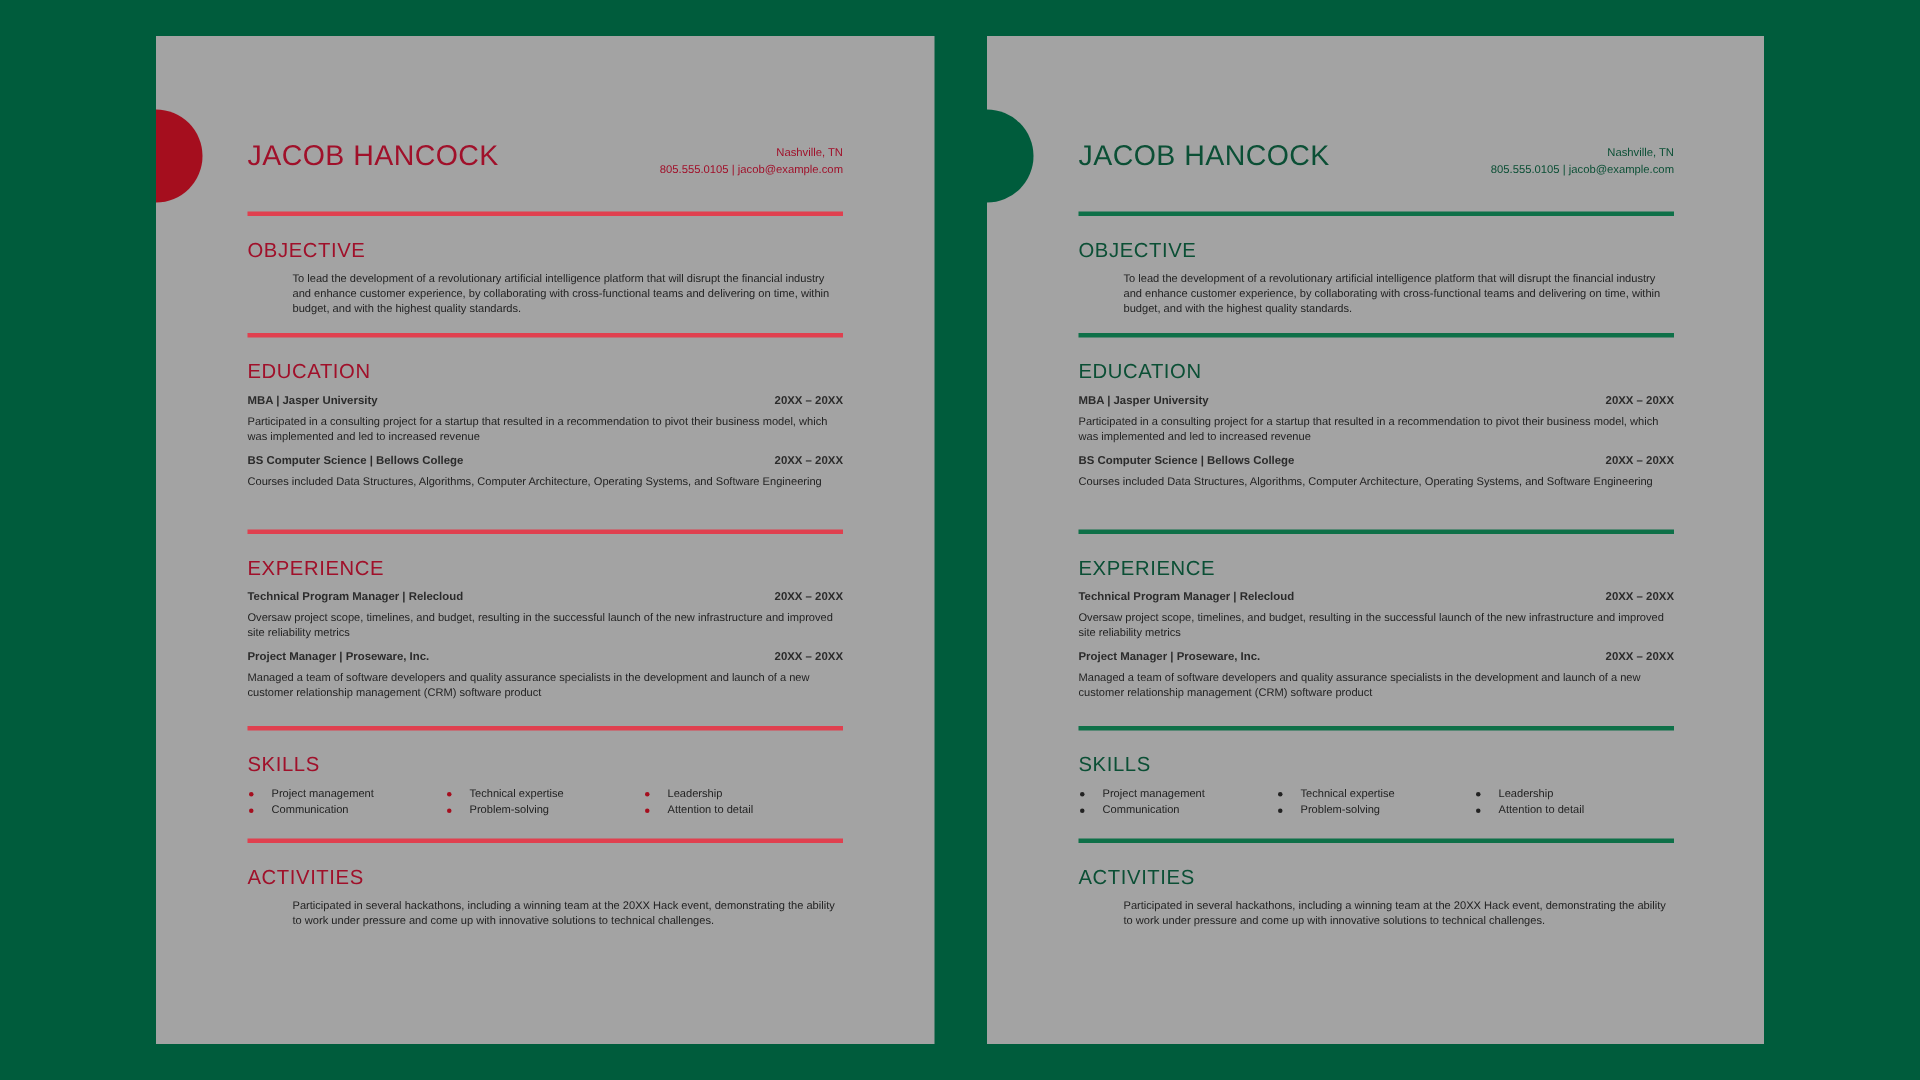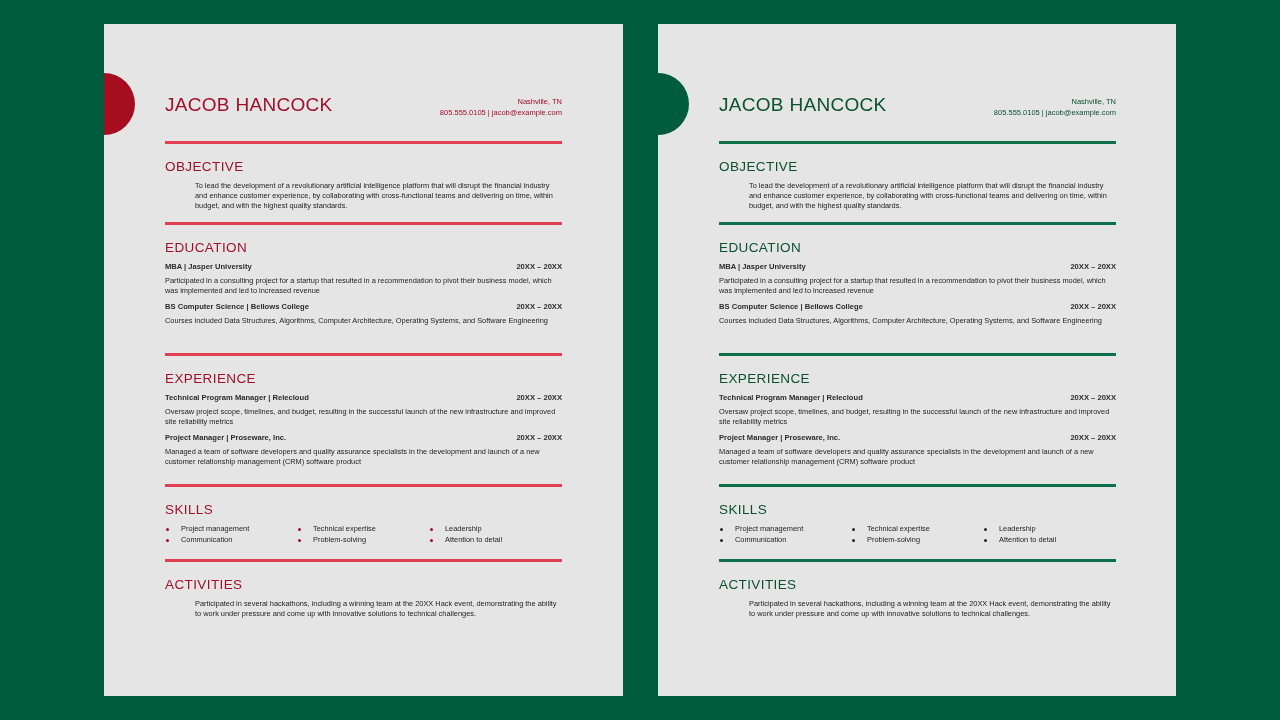--- a/index.html
+++ b/index.html
@@ -1,19 +1,19 @@
 <!DOCTYPE html>
 <html><head>
 <meta charset="utf-8">
 <style>
   * { box-sizing: border-box; margin: 0; padding: 0; }
   html, body { width: 1280px; height: 720px; overflow: hidden; }
   body { background: #005c3c; position: relative; font-family: "Liberation Sans", sans-serif; }
   .page {
-    position: absolute; top: 24px; height: 672px; background: #e5e5e5; overflow: hidden;
+    position: absolute; top: 24px; height: 672px; background: #a3a3a3; overflow: hidden;
   }
   .page.p1 { left: 104px; width: 519px; }
   .page.p2 { left: 658px; width: 518px; }
   .halfcircle {
     position: absolute; left: -31px; top: 49px; width: 62px; height: 62px; border-radius: 50%;
   }
   .content { position: absolute; left: 61px; width: 397px; top: 0; }
   .header { position: absolute; top: 68px; left: 0; width: 397px; height: 40px; }
   .name { position: absolute; left: 0; top: 2px; font-size: 19px; letter-spacing: 0.3px; font-weight: normal; }
   .contact { position: absolute; right: 0; top: 4px; text-align: right; font-size: 7.5px; line-height: 11px; }

